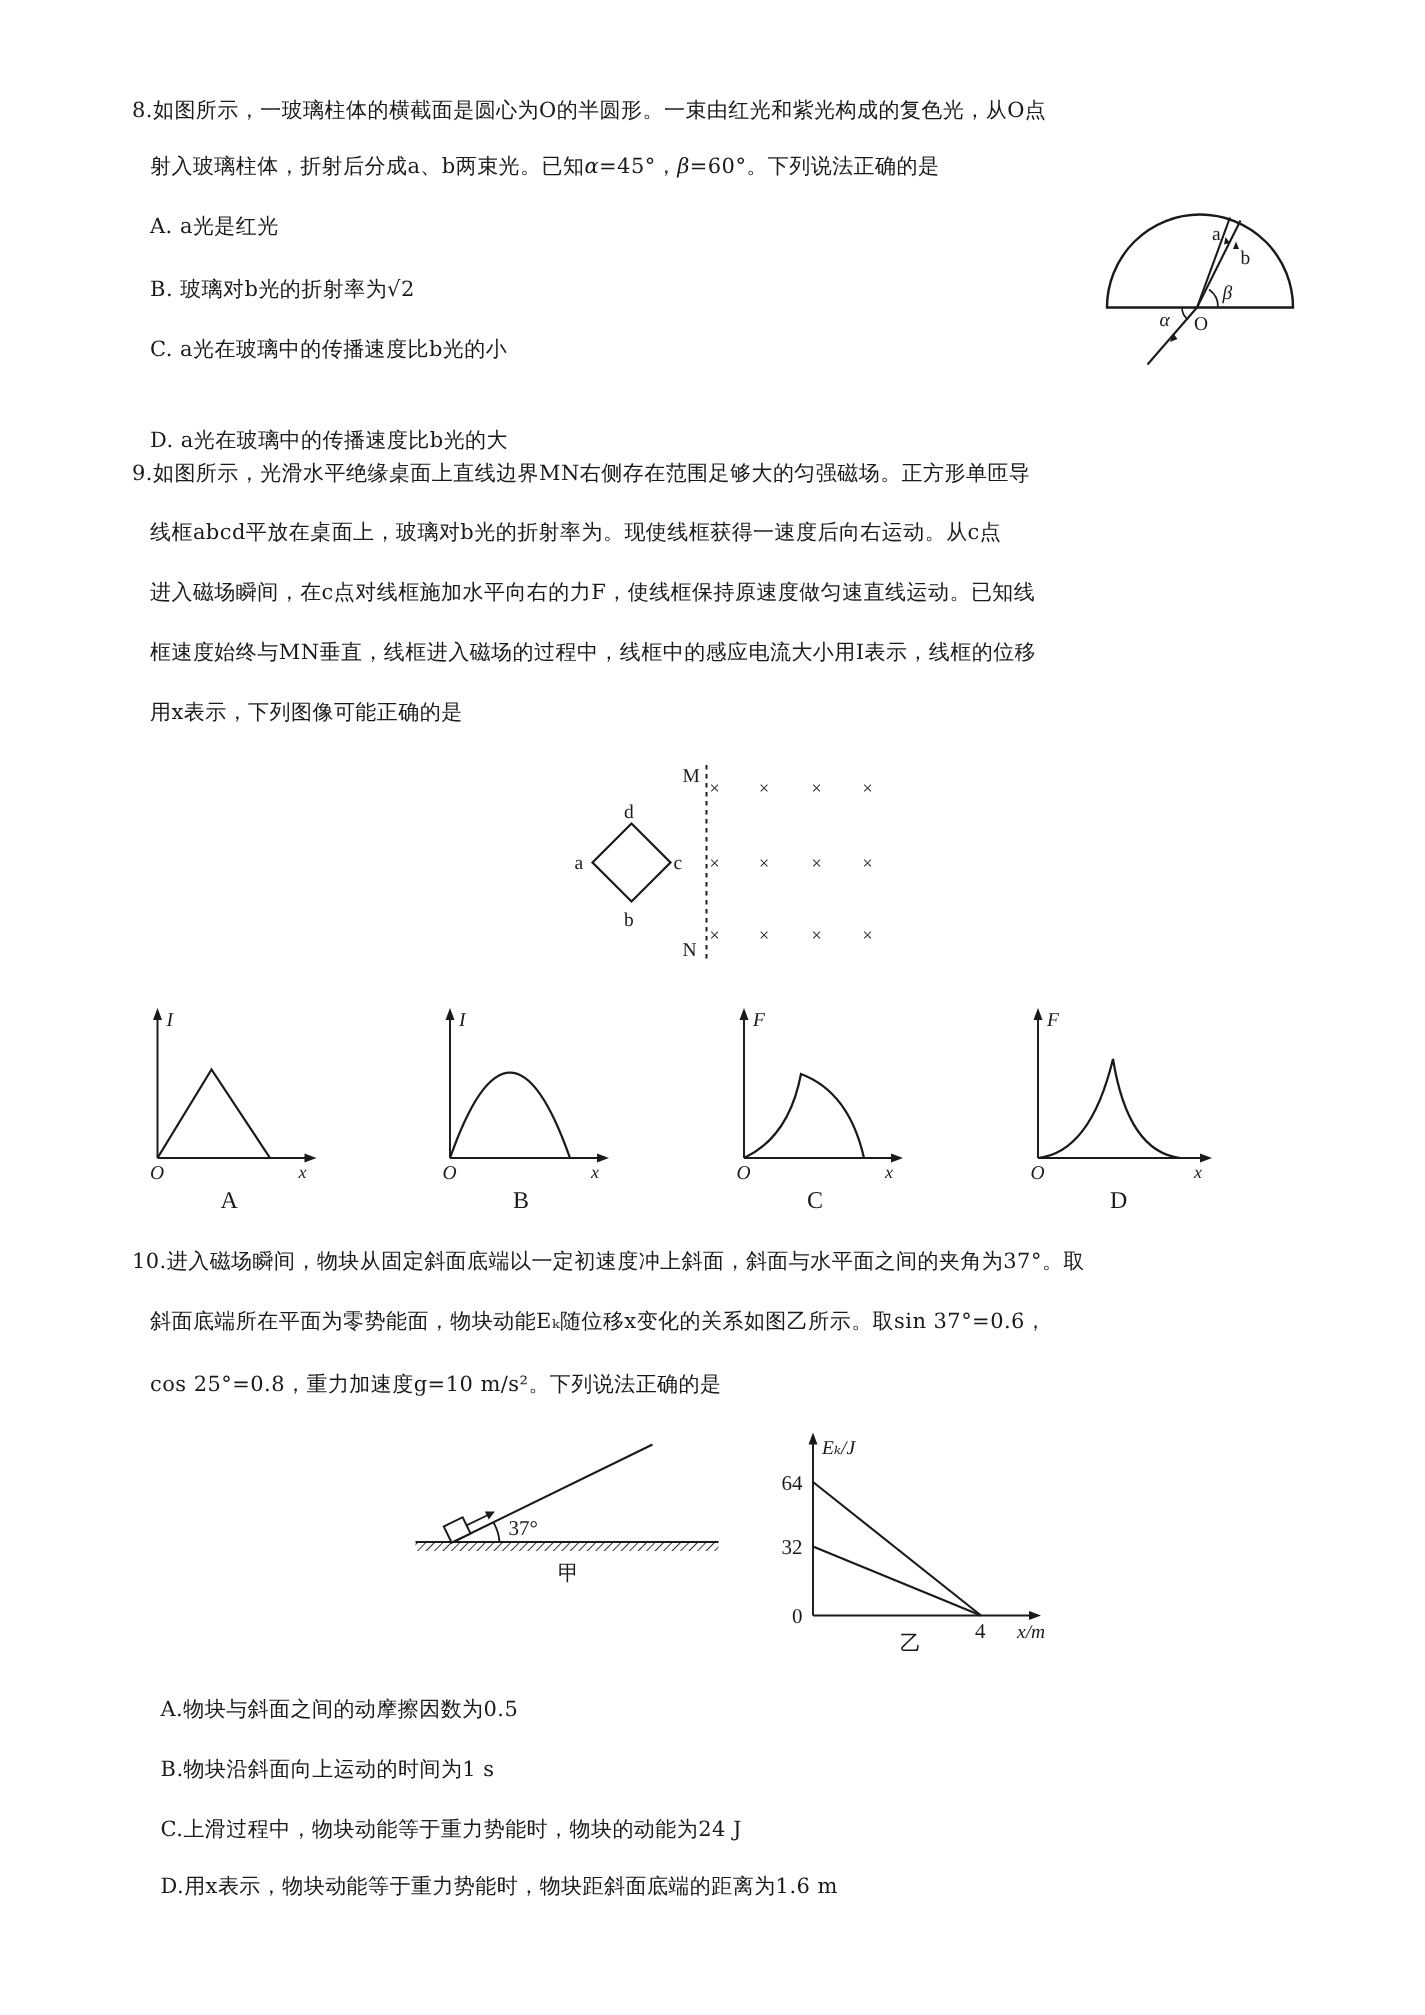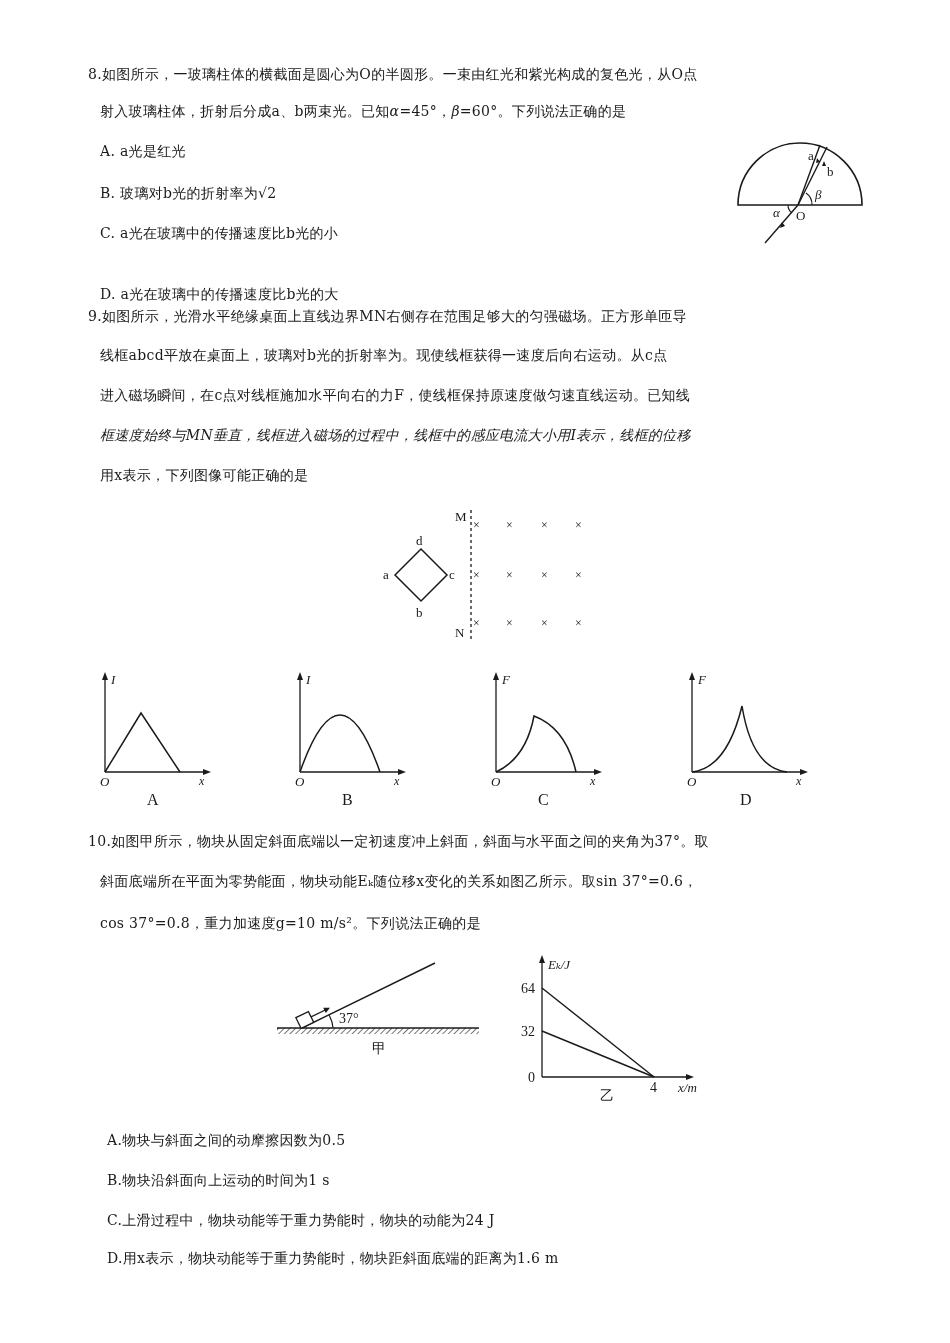--- a/index.html
+++ b/index.html
@@ -47,21 +47,21 @@
   <text x="85" y="64" font-size="13" font-style="italic">β</text>
   <text x="43" y="82" font-size="13" font-style="italic">α</text>
   <text x="66" y="85" font-size="13">O</text>
 </svg>
 
 <div class="line" style="left:88px; top:304px;">
   <span>9.</span><span>如图所示，光滑水平绝缘桌面上直线边界MN右侧存在范围足够大的匀强磁场。正方形单匝导</span>
 </div>
 <div class="line" style="left:100px; top:343px;"><span>线框abcd平放在桌面上，玻璃对b光的折射率为。现使线框获得一速度后向右运动。从c点</span></div>
 <div class="line" style="left:100px; top:383px;"><span>进入磁场瞬间，在c点对线框施加水平向右的力F，使线框保持原速度做匀速直线运动。已知线</span></div>
-<div class="line" style="left:100px; top:423px;font-style:italic;"><span>框速度始终与MN垂直，线框进入磁场的过程中，线框中的感应电流大小用I表示，线框的位移</span></div>
+<div class="line" style="left:100px; top:423px;"><span>框速度始终与MN垂直，线框进入磁场的过程中，线框中的感应电流大小用I表示，线框的位移</span></div>
 <div class="line" style="left:100px; top:463px;"><span>用x表示，下列图像可能正确的是</span></div>
 
 <svg class="fig" style="left:375px; top:505px;" width="220" height="140" viewBox="0 0 220 140">
   <path d="M20,70 L46,44 L72,70 L46,96 Z" fill="none" stroke="#1a1a1a" stroke-width="1.5"></path>
   <text x="41" y="40" font-size="13">d</text>
   <text x="8" y="74" font-size="13">a</text>
   <text x="74" y="74" font-size="13">c</text>
   <text x="41" y="112" font-size="13">b</text>
   <line x1="96" y1="5" x2="96" y2="135" stroke="#1a1a1a" stroke-width="1.3" stroke-dasharray="3,3"></line>
   <text x="80" y="16" font-size="13">M</text>
@@ -121,24 +121,24 @@
   <line x1="10" y1="104" x2="122" y2="104" stroke="#1a1a1a" stroke-width="1.3"></line>
     <path d="M118,101 L126,104 L118,107 Z" fill="#1a1a1a"></path>
   <path d="M10,104 Q45,100 60,38 Q70,100 105,104" fill="none" stroke="#1a1a1a" stroke-width="1.5"></path>
   <text x="16" y="16" font-size="13" font-style="italic">F</text>
   <text x="5" y="118" font-size="13" font-style="italic">O</text>
   <text x="114" y="117" font-size="12" font-style="italic">x</text>
   <text x="58" y="137" font-size="16">D</text>
 </svg>
 
 <div class="line" style="left:88px; top:829px;">
-  <span>10.</span><span>如图甲所示，物块从固定斜面底端以一定初速度冲上斜面，斜面与水平面之间的夹角为37°。取</span>
+  <span>10.</span><span>进入磁场瞬间，物块从固定斜面底端以一定初速度冲上斜面，斜面与水平面之间的夹角为37°。取</span>
 </div>
 <div class="line" style="left:100px; top:869px;"><span>斜面底端所在平面为零势能面，物块动能Eₖ随位移x变化的关系如图乙所示。取sin 37°=0.6，</span></div>
-<div class="line" style="left:100px; top:911px;"><span>cos 37°=0.8，重力加速度g=10 m/s²。下列说法正确的是</span></div>
+<div class="line" style="left:100px; top:911px;"><span>cos 25°=0.8，重力加速度g=10 m/s²。下列说法正确的是</span></div>
 
 <svg class="fig" style="left:272px; top:955px;" width="215" height="105" viewBox="0 0 215 105">
   <defs>
     <pattern id="hatch" width="4" height="4" patternUnits="userSpaceOnUse" patternTransform="rotate(45)">
       <line x1="0" y1="0" x2="0" y2="4" stroke="#1a1a1a" stroke-width="1.2"></line>
     </pattern>
   </defs>
   <rect x="5" y="73" width="202" height="6" fill="url(#hatch)"></rect>
   <line x1="5" y1="73" x2="207" y2="73" stroke="#1a1a1a" stroke-width="1.3"></line>
   <line x1="30" y1="73" x2="163" y2="8" stroke="#1a1a1a" stroke-width="1.4"></line>

